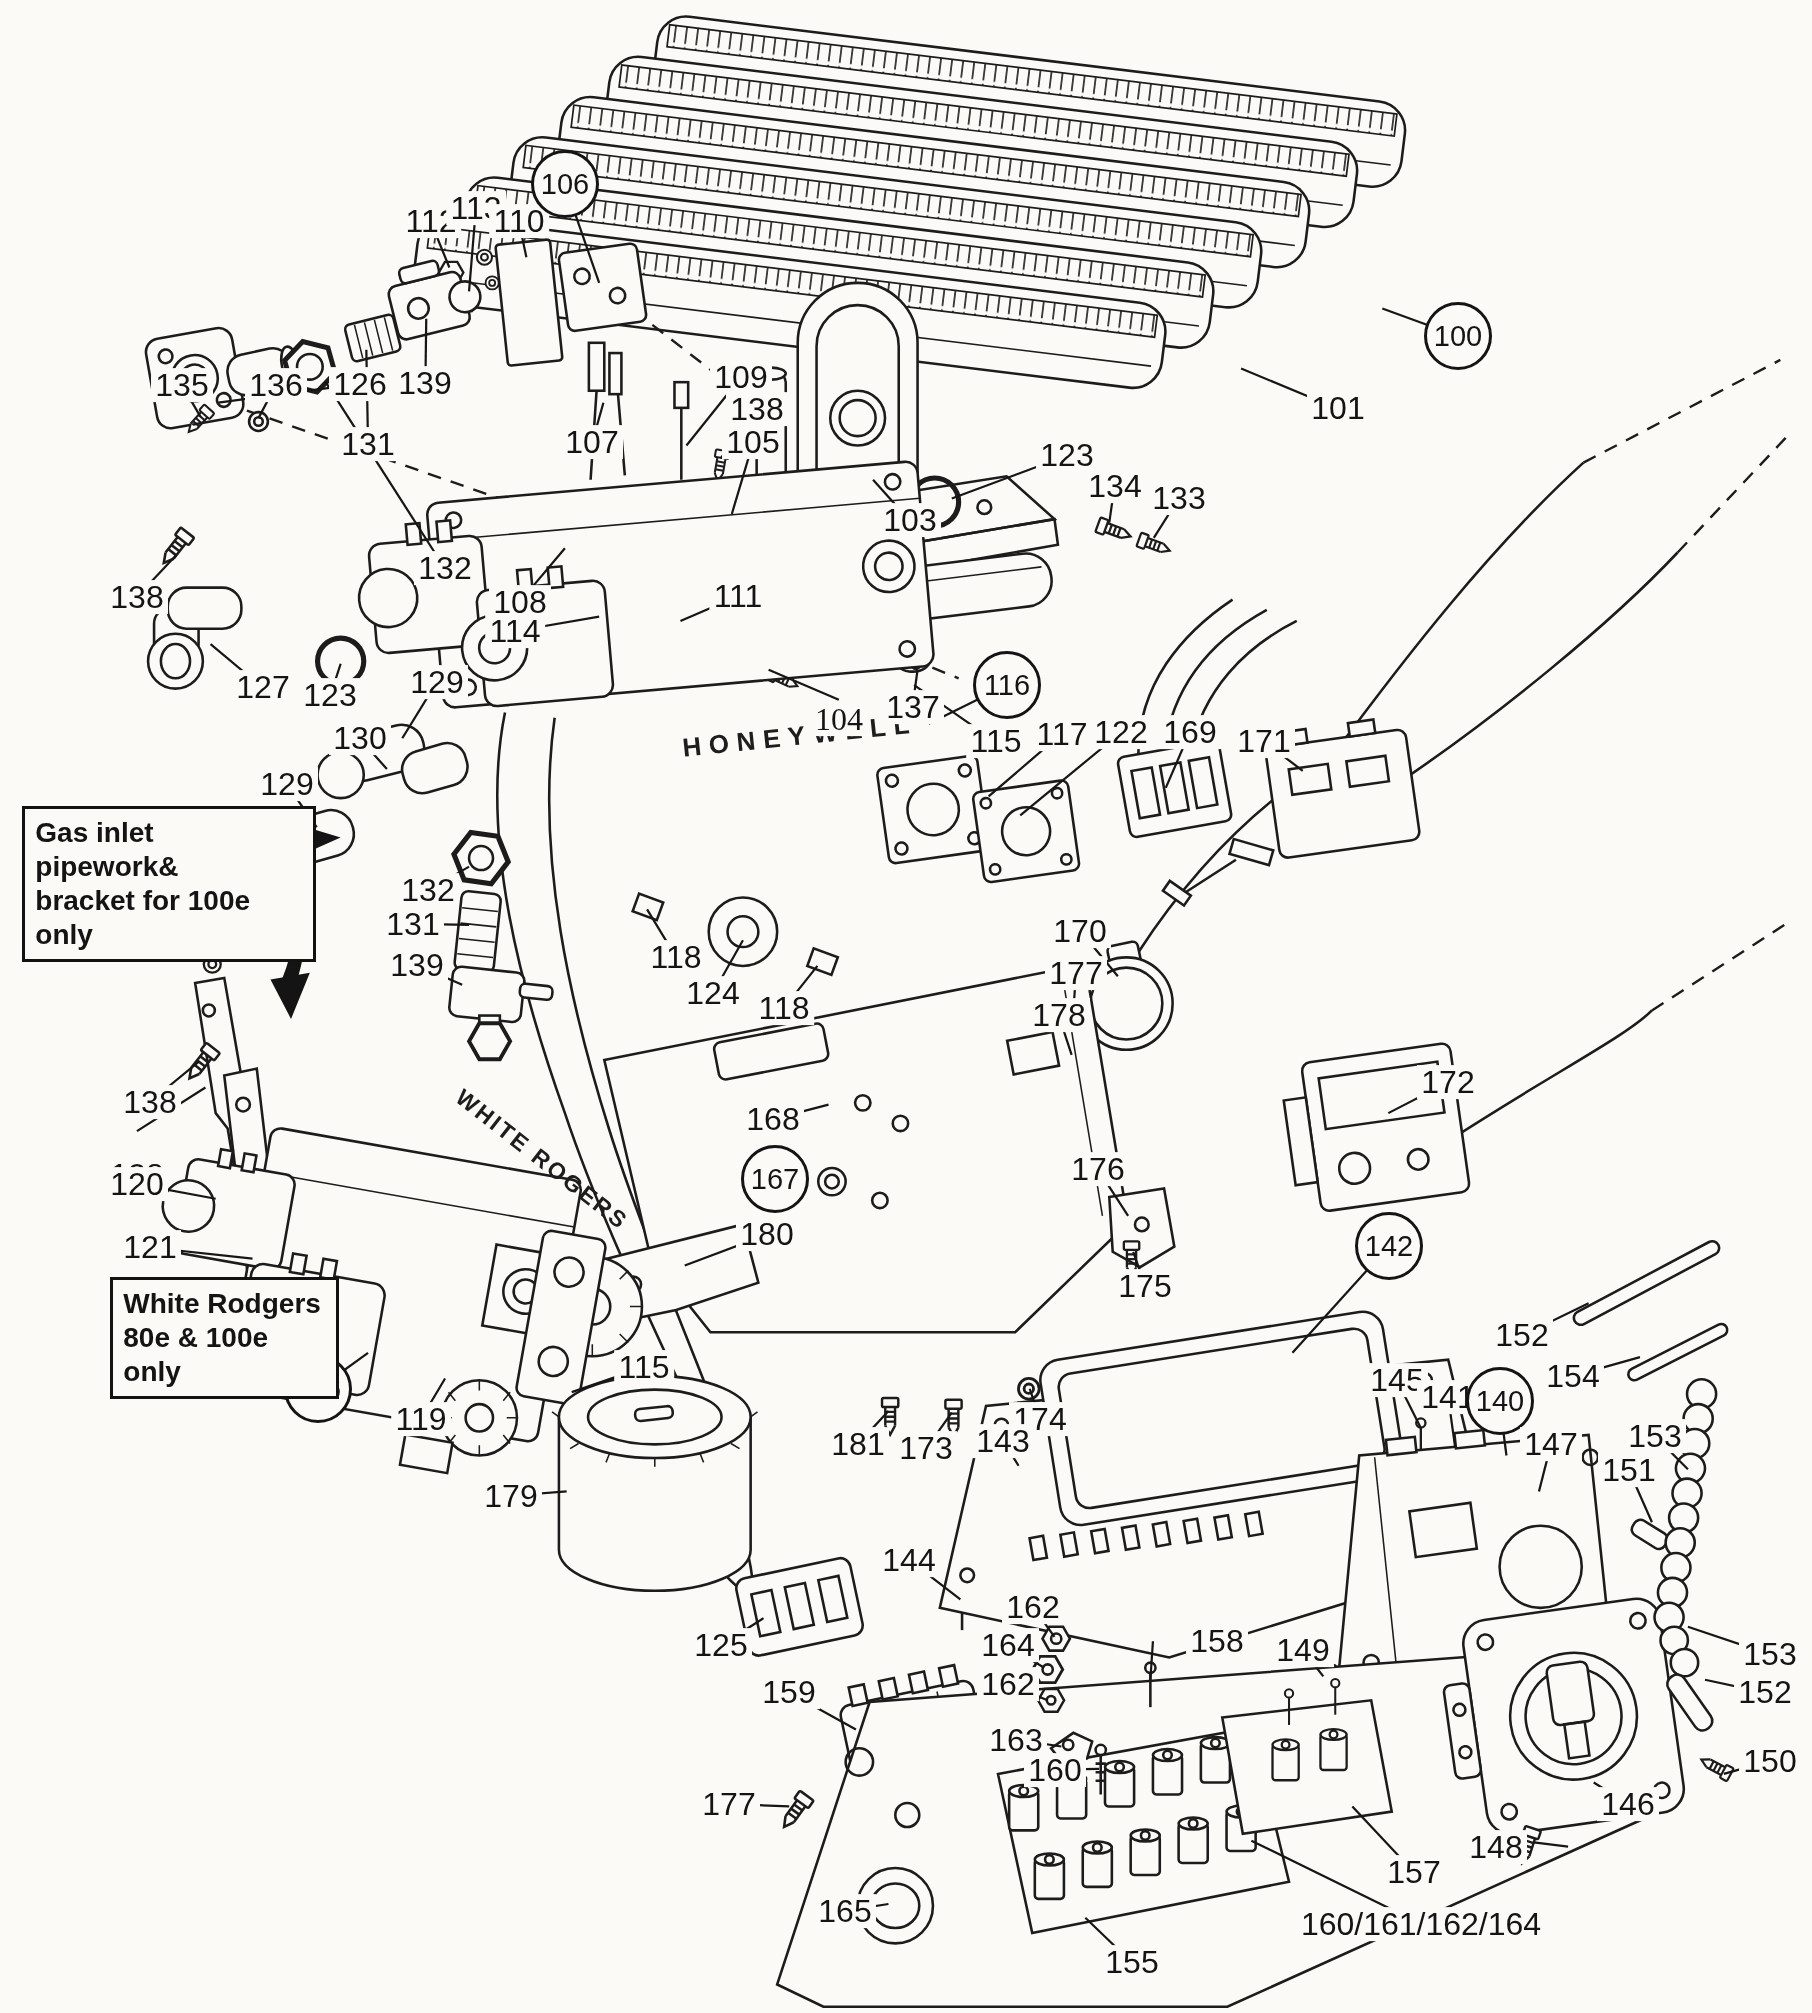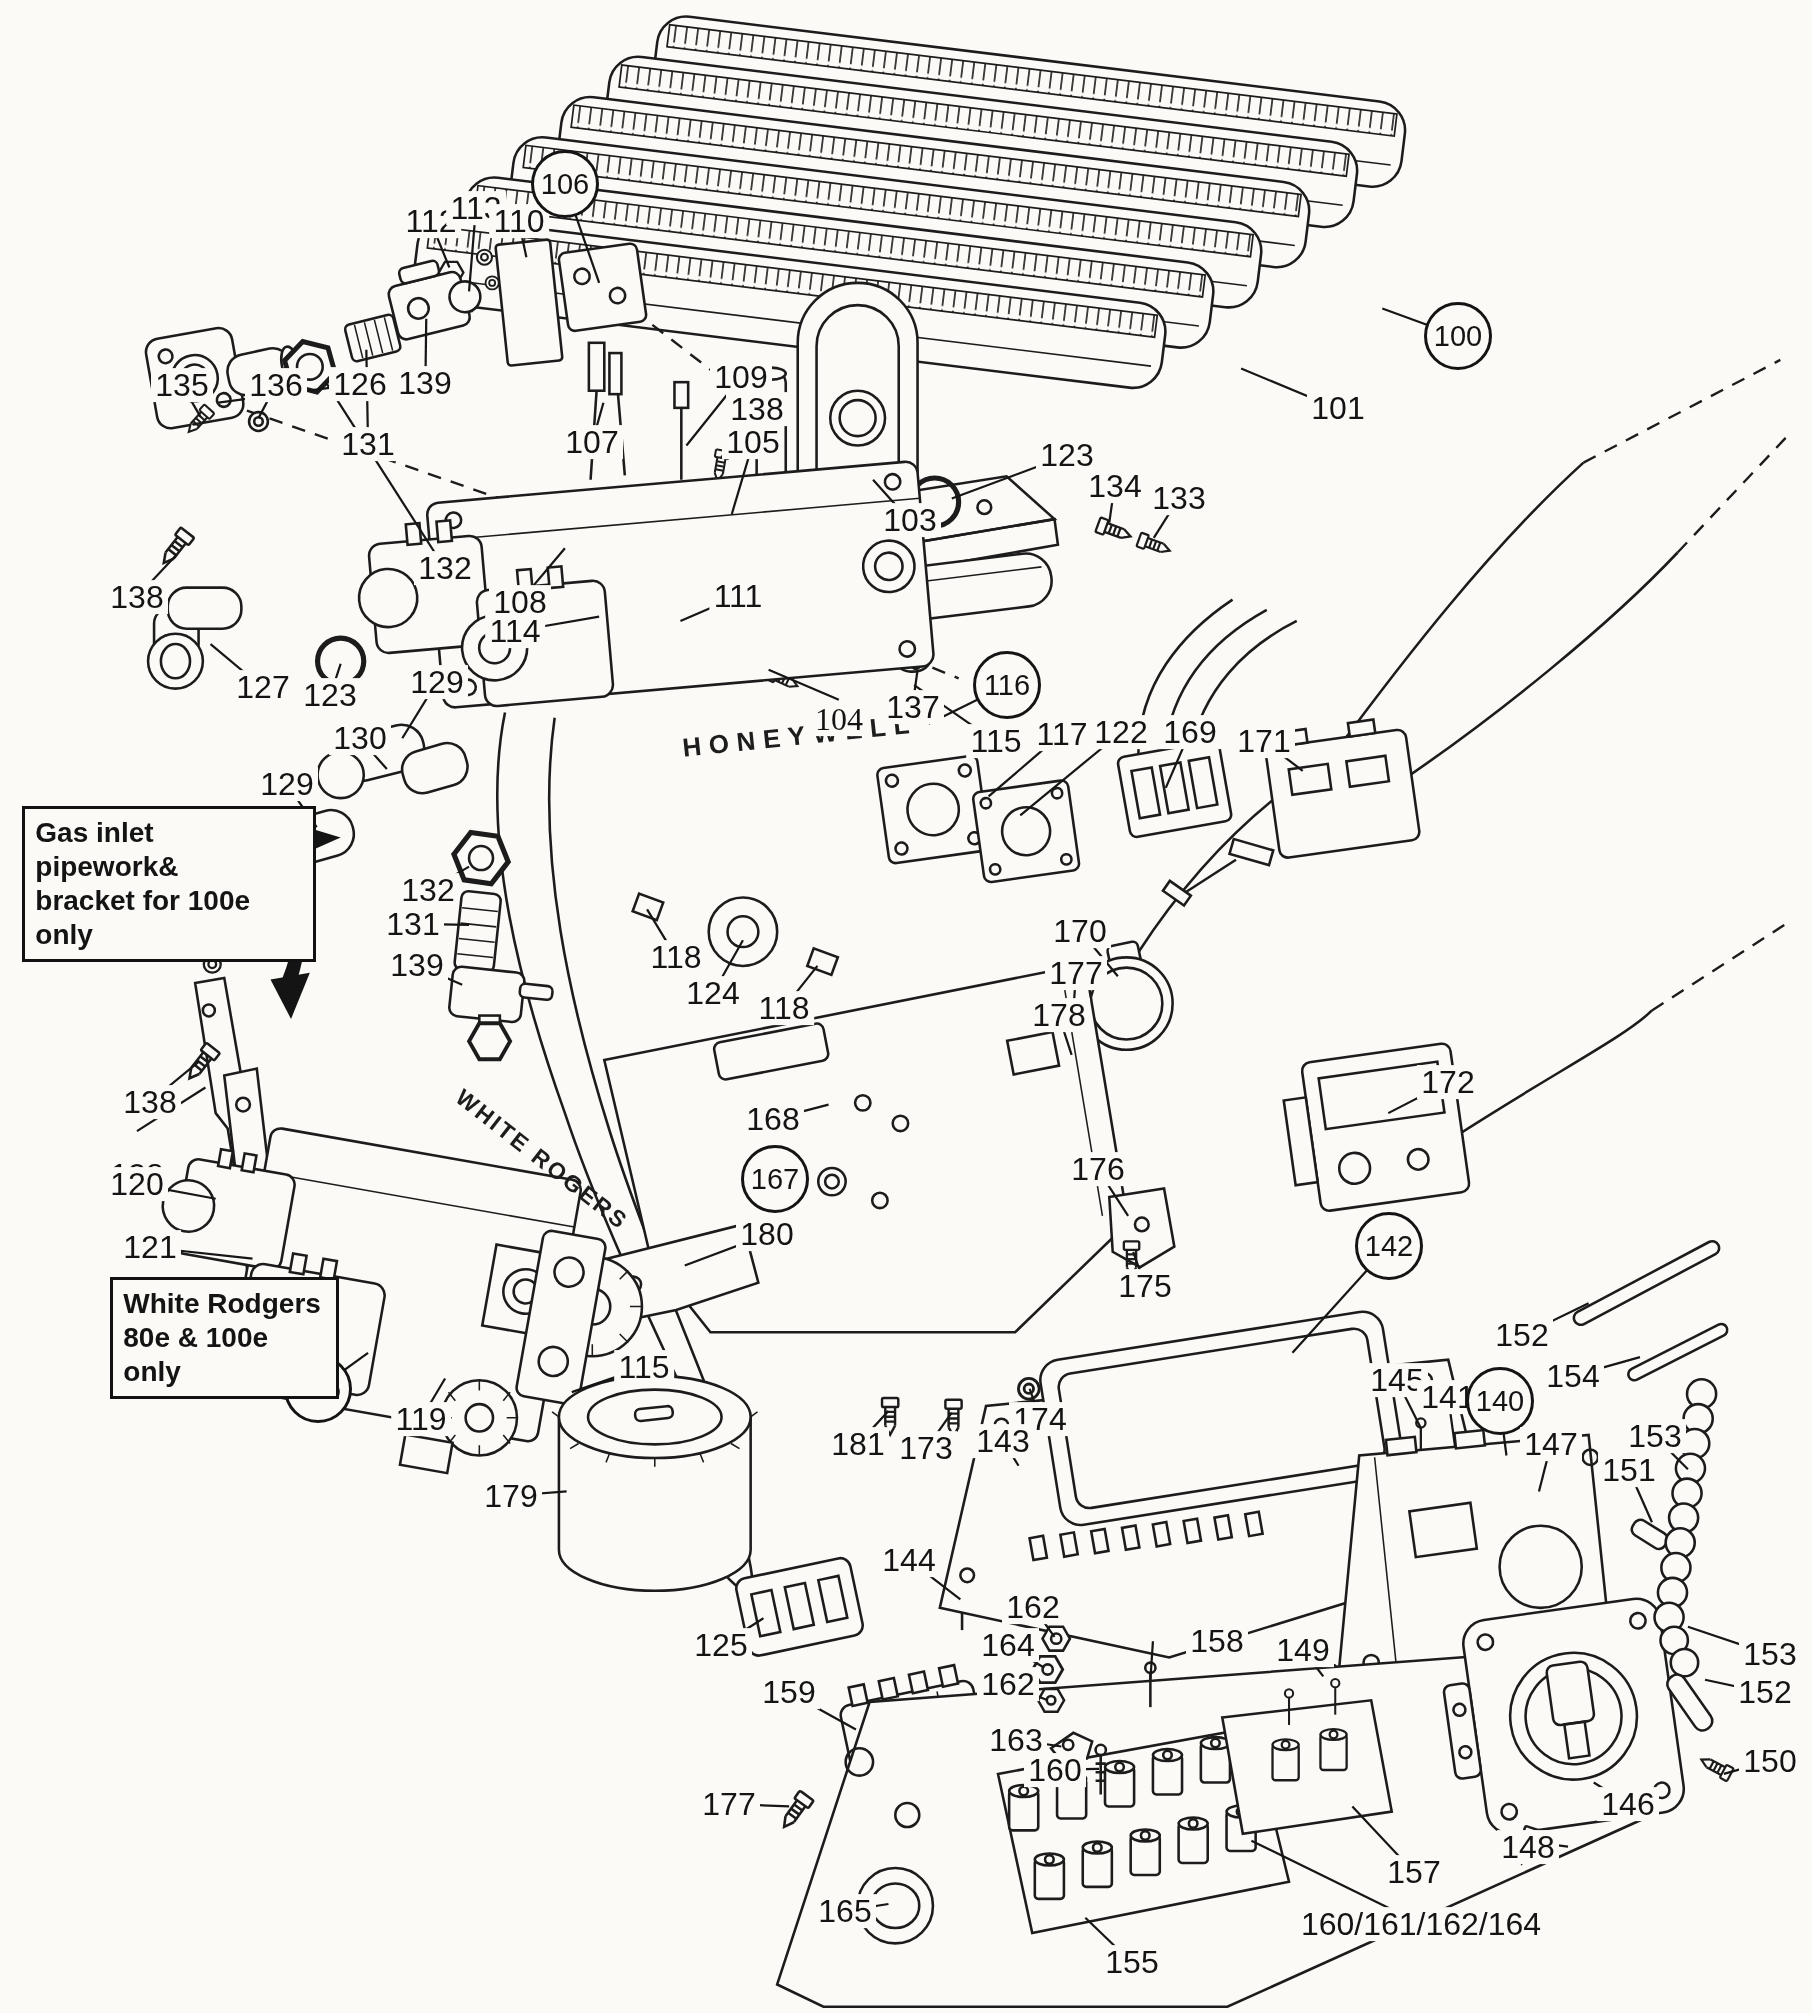--- a/index.html
+++ b/index.html
@@ -696,21 +696,21 @@
       <div class="part-label" style="left: 1008px; top: 1645px;">164</div>
       <div class="part-label" style="left: 1303px; top: 1650px;">149</div>
       <div class="part-label" style="left: 789px; top: 1692px;">159</div>
       <div class="part-label" style="left: 1008px; top: 1684px;">162</div>
       <div class="part-label" style="left: 1770px; top: 1654px;">153</div>
       <div class="part-label" style="left: 1765px; top: 1692px;">152</div>
       <div class="part-label" style="left: 1016px; top: 1740px;">163</div>
       <div class="part-label" style="left: 1055px; top: 1770px;">160</div>
       <div class="part-label" style="left: 1770px; top: 1761px;">150</div>
       <div class="part-label" style="left: 1628px; top: 1804px;">146</div>
-      <div class="part-label" style="left: 1528px; top: 1847px;">148</div>
+      <div class="part-label" style="left: 1496px; top: 1847px;">148</div>
       <div class="part-label" style="left: 729px; top: 1804px;">177</div>
       <div class="part-label" style="left: 1414px; top: 1872px;">157</div>
       <div class="part-label" style="left: 845px; top: 1911px;">165</div>
       <div class="part-label" style="left: 1421px; top: 1924px;">160/161/162/164</div>
       <div class="part-label" style="left: 1132px; top: 1962px;">155</div>
     </div>
 
   <div class="note-box" style="left:22px;top:806px;width:267px;">
     <div>Gas inlet pipework&amp;</div>
     <div>bracket for 100e only</div>

